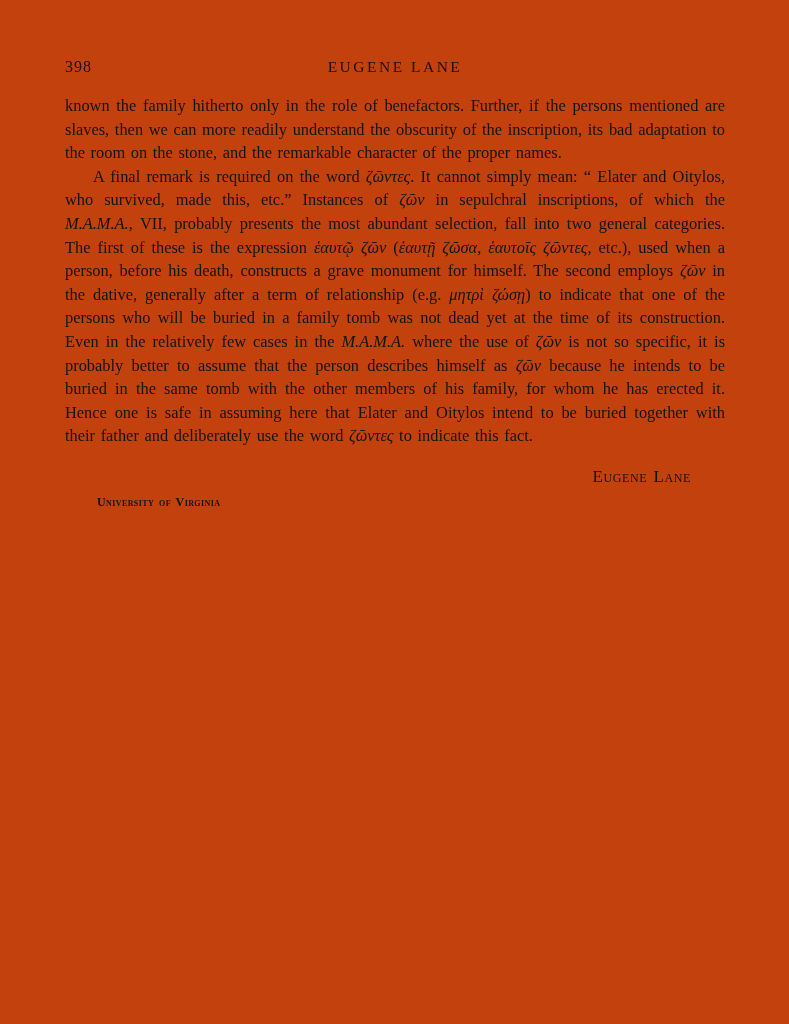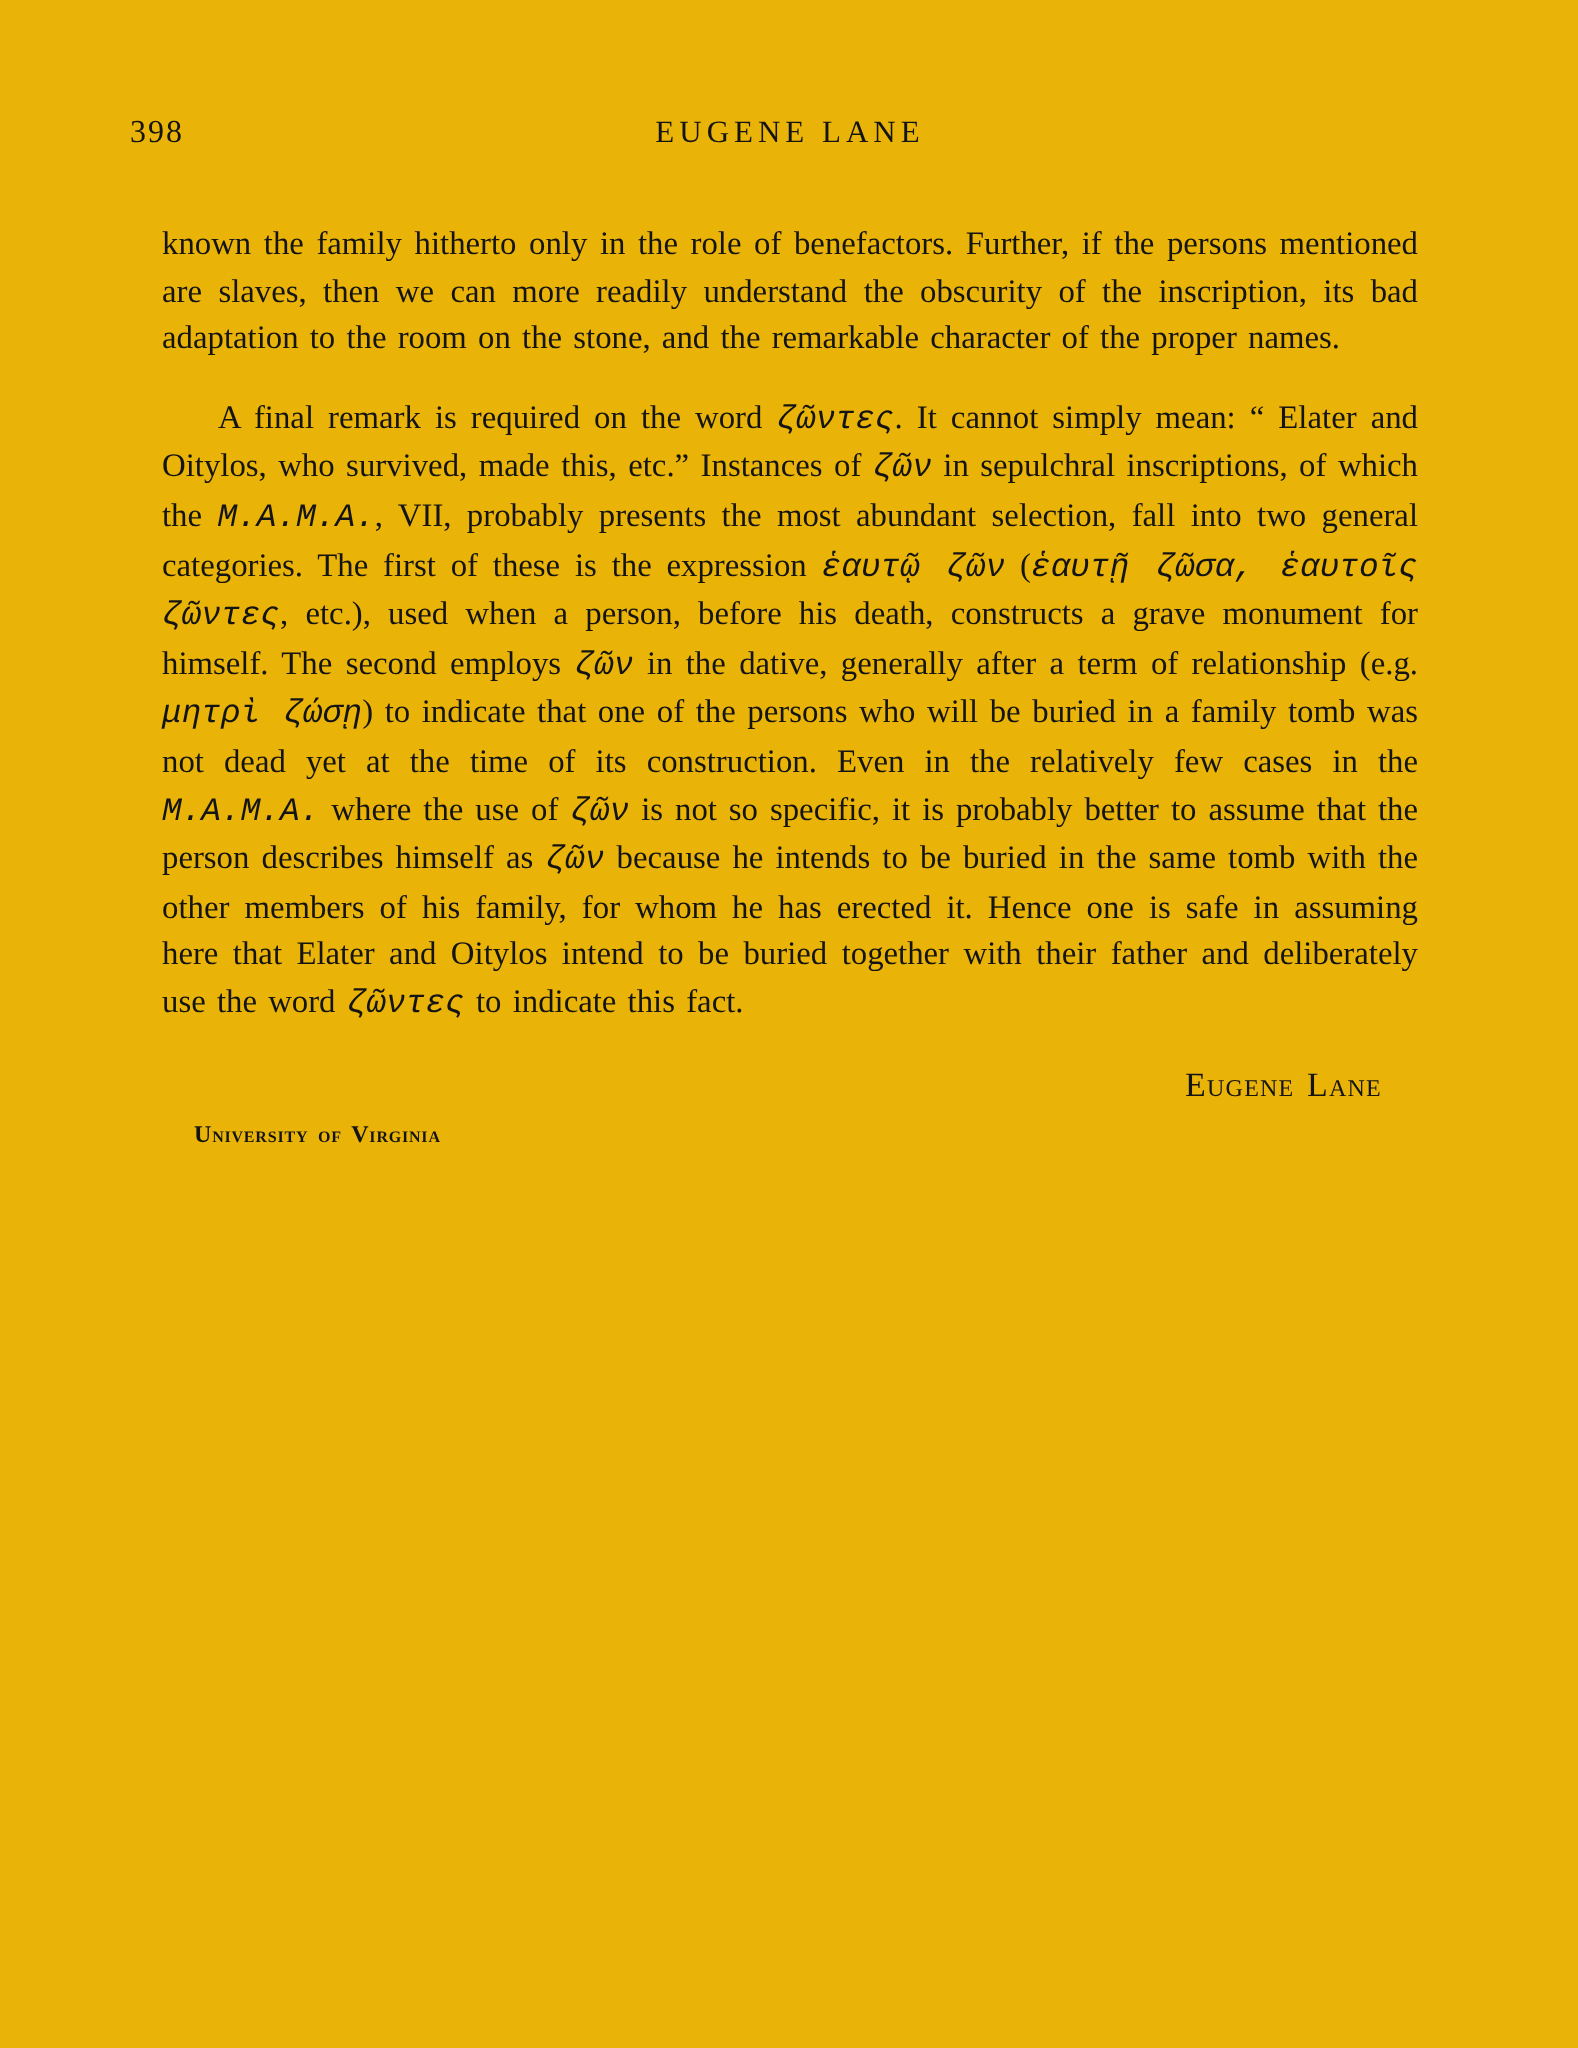--- a/index.html
+++ b/index.html
@@ -5,21 +5,21 @@
   html, body {
     margin: 0;
     padding: 0;
     background: #d8d8d8;
   }
   .page {
     position: relative;
     width: 789px;
     height: 1024px;
     margin: 0 auto;
-    background: #eab308;
+    background: #c2410c;
     color: #141414;
     font-family: "Liberation Serif", "DejaVu Serif", serif;
     box-sizing: border-box;
     overflow: hidden;
   }
   .page-header {
     position: absolute;
     top: 58px;
     left: 65px;
     width: 660px;
@@ -45,28 +45,27 @@
     position: absolute;
     top: 94px;
     left: 65px;
     width: 660px;
     font-size: 16.4px;
     line-height: 23.6px;
     text-align: justify;
     word-spacing: 1.5px;
   }
   .para {
-    margin: 16px;
+    margin: 0;
   }
   .para.indent {
     text-indent: 28px;
   }
   .seg-g, .seg-i {
     font-style: italic;
-    font-family: Liberation Mono, monospace;
   }
   .signature {
     margin-top: 17px;
     padding-right: 34px;
     text-align: right;
     font-variant: small-caps;
     font-size: 17px;
     letter-spacing: 0.6px;
   }
   .affiliation {

